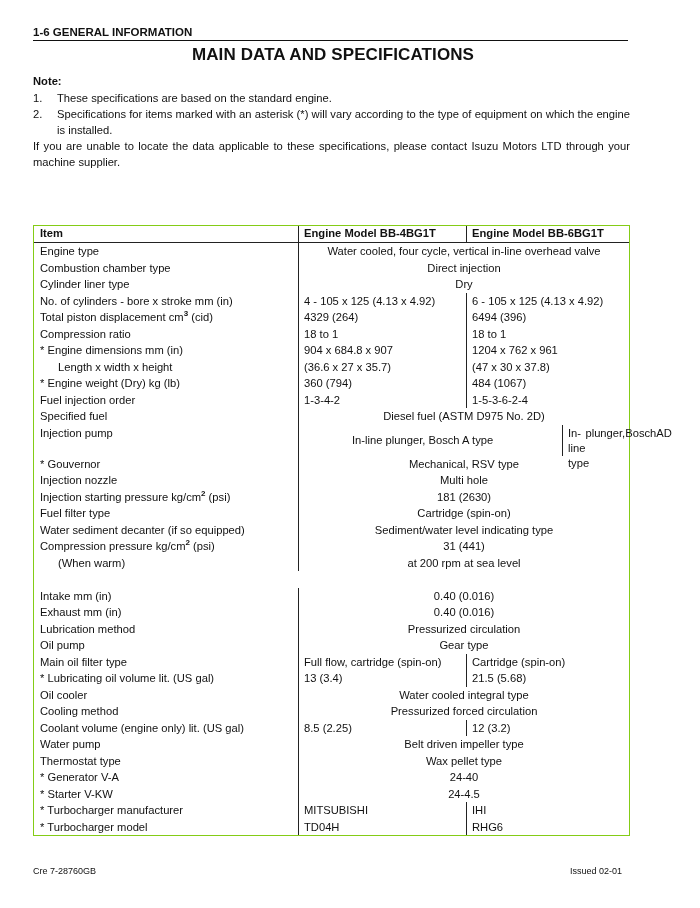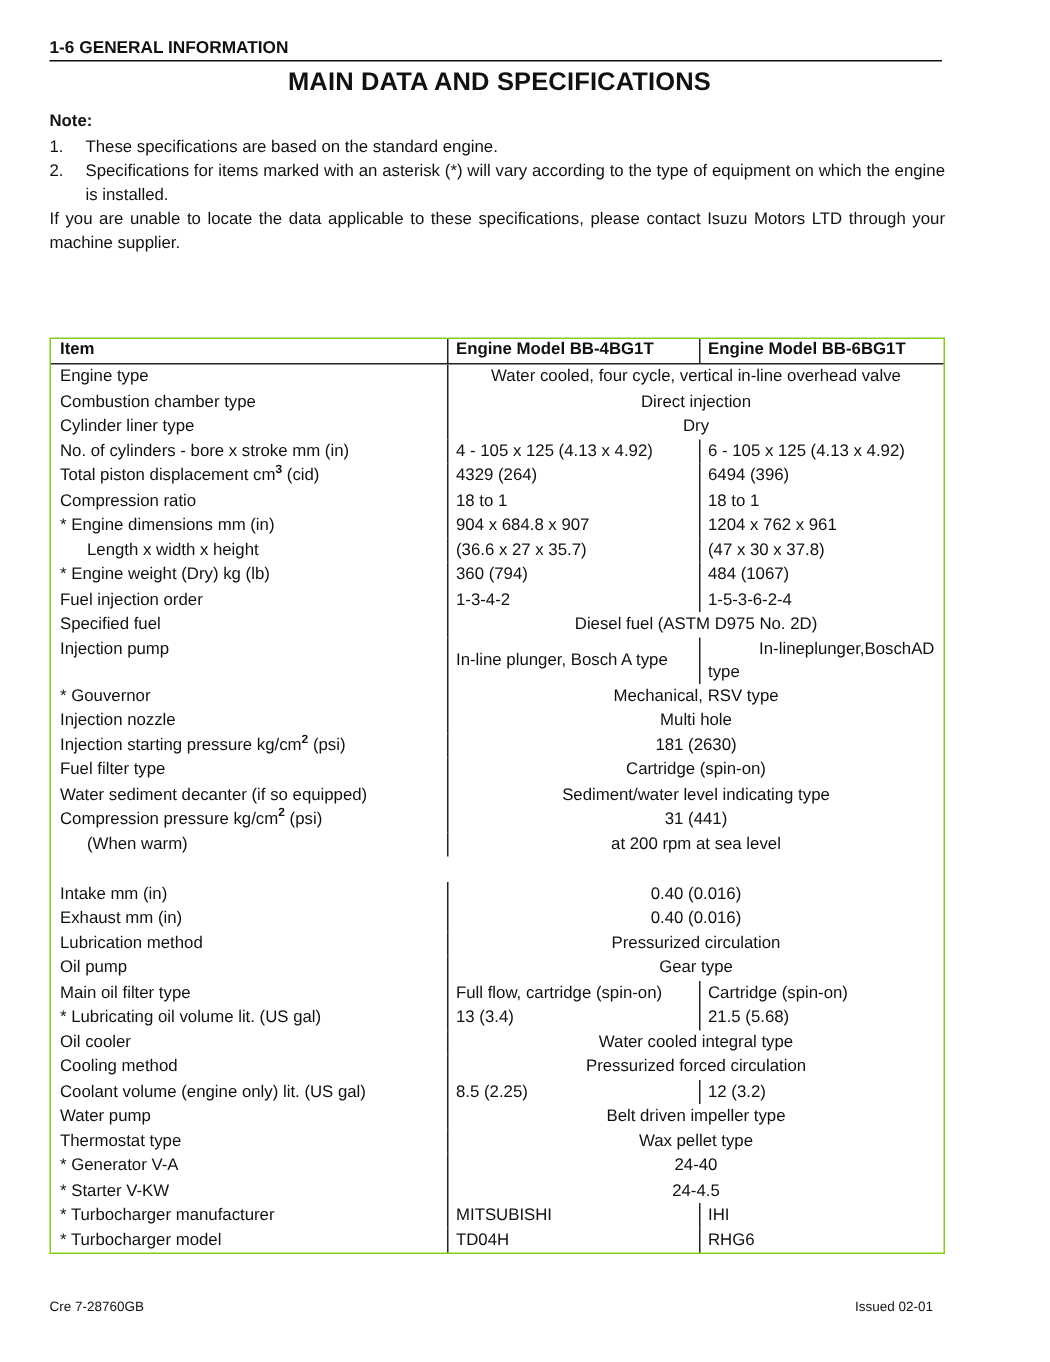--- a/index.html
+++ b/index.html
@@ -21,21 +21,21 @@
   .note-item { display: flex; margin-bottom: 1px; }
   .note-num { width: 24px; flex: none; }
   .note-text { flex: 1; text-align: justify; }
   .note-para { text-align: justify; margin-top: 1px; }
 
   .spec-table {
     position: absolute; left: 33px; top: 182px; width: 595px;
     border: 1px solid #84cc16; font-size: 11.2px; margin-top: 43px;
   }
   .row { position: relative; display: flex; height: 16.5px; line-height: 16.5px; }
-  .row.tall { height: 31px; }
+  .row.tall { height: 31px; gap: 48px; }
   .row.head { font-weight: bold; border-bottom: 1px solid #222; height: 16px; line-height: 15px; }
   .cell-item { width: 258px; padding-left: 6px; border-right: 1px solid #222; flex: none; white-space: nowrap; }
   .cell-item.indent { padding-left: 24px; width: 240px; }
   .cell-a { width: 162px; padding-left: 5px; flex: none; white-space: nowrap; }
   .cell-b { flex: 1; padding-left: 5px; border-left: 1px solid #222; white-space: nowrap; }
   .head .cell-a { width: 162px; }
   .cell-span { flex: 1; text-align: center; white-space: nowrap; }
   .row.tall .cell-a { line-height: 31px; }
   .row.tall .cell-b { line-height: 15px; white-space: normal; text-align: justify; padding-right: 6px; padding-top: 1px; }
   .row.tall .cell-b .just { display: flex; justify-content: flex-end; }

